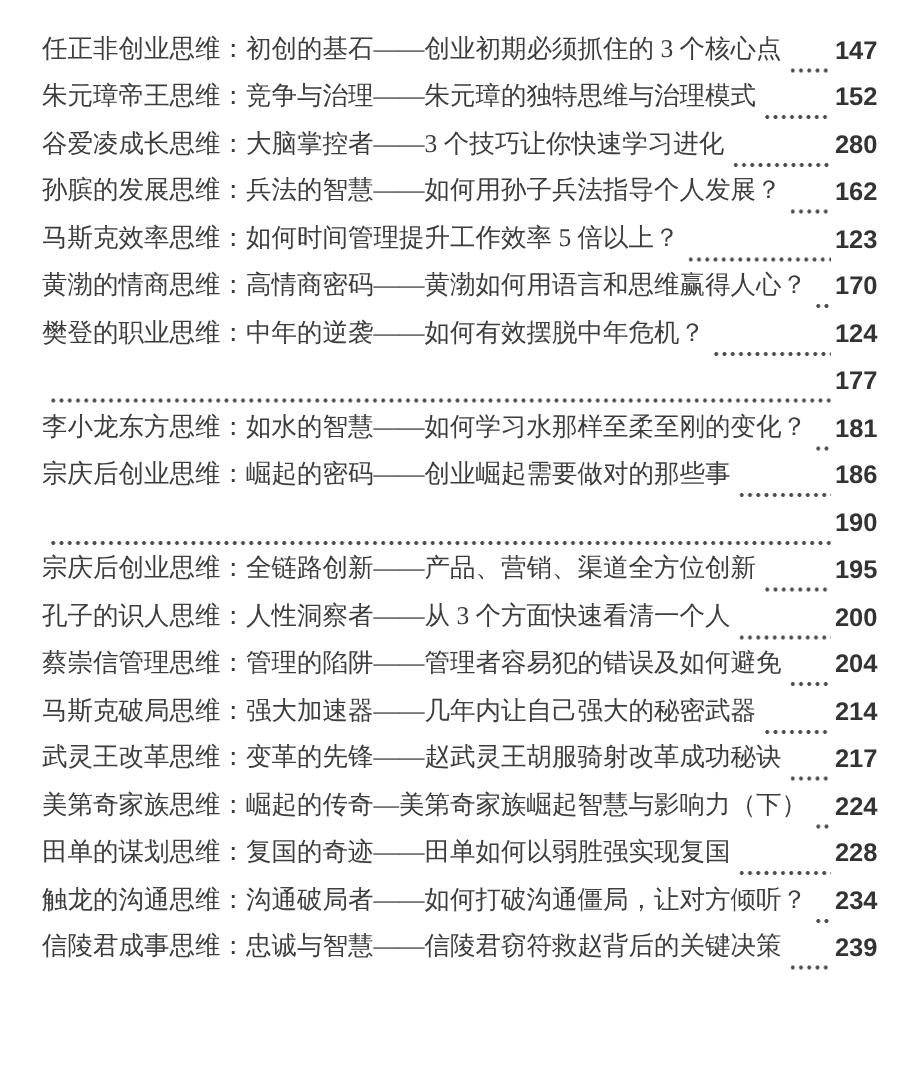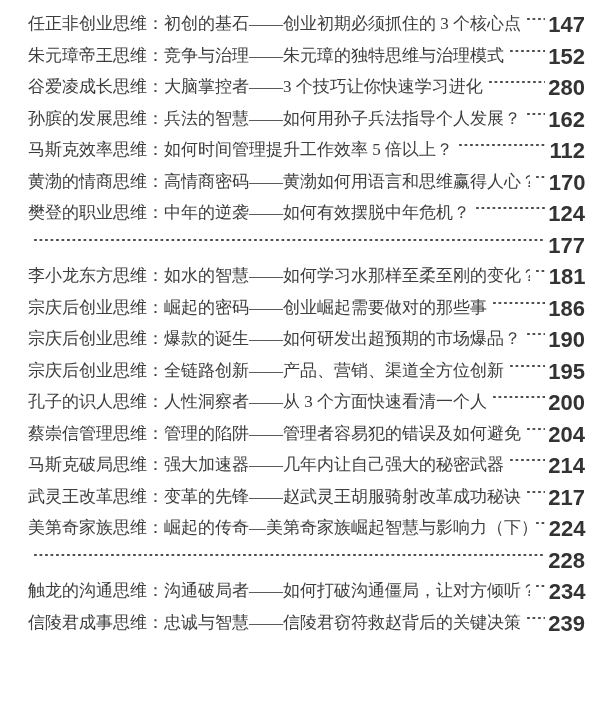--- a/index.html
+++ b/index.html
@@ -19,21 +19,21 @@
     height: 713px;
     background: var(--bg);
     padding: 12px 26px 0 28px;
     overflow: hidden;
   }
   .toc {
     display: block;
   }
   .row {
     display: flex;
-    align-items: flex-start;
+    align-items: flex-end;
     height: 31.5px;
     font-family: "Liberation Serif", "DejaVu Serif", serif;
     font-size: 17px;
     color: var(--text-color);
   }
   .title {
     white-space: nowrap;
     flex: 0 1 auto;
     overflow: hidden;
   }
@@ -45,21 +45,21 @@
     top: 5px;
     margin: 0 3px 0 6px;
     background-image: radial-gradient(circle at 1.5px 2px, var(--dot-color) 1.1px, transparent 1.5px);
     background-size: 5.5px 4px;
     background-repeat: repeat-x;
     background-position: left bottom;
   }
   .pagenum {
     font-family: "Liberation Sans", "DejaVu Sans", sans-serif;
     font-weight: 600;
-    font-size: 22px;
+    font-size: 17px;
     color: var(--number-color);
     min-width: 28px;
     text-align: right;
     white-space: nowrap;
   }
 </style>
 </head>
 <body>
 
 <div class="page">
@@ -84,21 +84,21 @@
 
   <div class="row">
     <span class="title">孙膑的发展思维：兵法的智慧——如何用孙子兵法指导个人发展？</span>
     <span class="leader"></span>
     <span class="pagenum">162</span>
   </div>
 
   <div class="row">
     <span class="title">马斯克效率思维：如何时间管理提升工作效率 5 倍以上？</span>
     <span class="leader"></span>
-    <span class="pagenum">112</span>
+    <span class="pagenum">123</span>
   </div>
 
   <div class="row">
     <span class="title">黄渤的情商思维：高情商密码——黄渤如何用语言和思维赢得人心？</span>
     <span class="leader"></span>
     <span class="pagenum">170</span>
   </div>
 
   <div class="row">
     <span class="title">樊登的职业思维：中年的逆袭——如何有效摆脱中年危机？</span>
@@ -117,21 +117,20 @@
     <span class="pagenum">181</span>
   </div>
 
   <div class="row">
     <span class="title">宗庆后创业思维：崛起的密码——创业崛起需要做对的那些事</span>
     <span class="leader"></span>
     <span class="pagenum">186</span>
   </div>
 
   <div class="row">
-    <span class="title">宗庆后创业思维：爆款的诞生——如何研发出超预期的市场爆品？</span>
     <span class="leader"></span>
     <span class="pagenum">190</span>
   </div>
 
   <div class="row">
     <span class="title">宗庆后创业思维：全链路创新——产品、营销、渠道全方位创新</span>
     <span class="leader"></span>
     <span class="pagenum">195</span>
   </div>
 
@@ -161,20 +160,21 @@
   </div>
 
 
   <div class="row">
     <span class="title">美第奇家族思维：崛起的传奇—美第奇家族崛起智慧与影响力（下）</span>
     <span class="leader"></span>
     <span class="pagenum">224</span>
   </div>
 
   <div class="row">
+    <span class="title">田单的谋划思维：复国的奇迹——田单如何以弱胜强实现复国</span>
     <span class="leader"></span>
     <span class="pagenum">228</span>
   </div>
 
   <div class="row">
     <span class="title">触龙的沟通思维：沟通破局者——如何打破沟通僵局，让对方倾听？</span>
     <span class="leader"></span>
     <span class="pagenum">234</span>
   </div>
 

